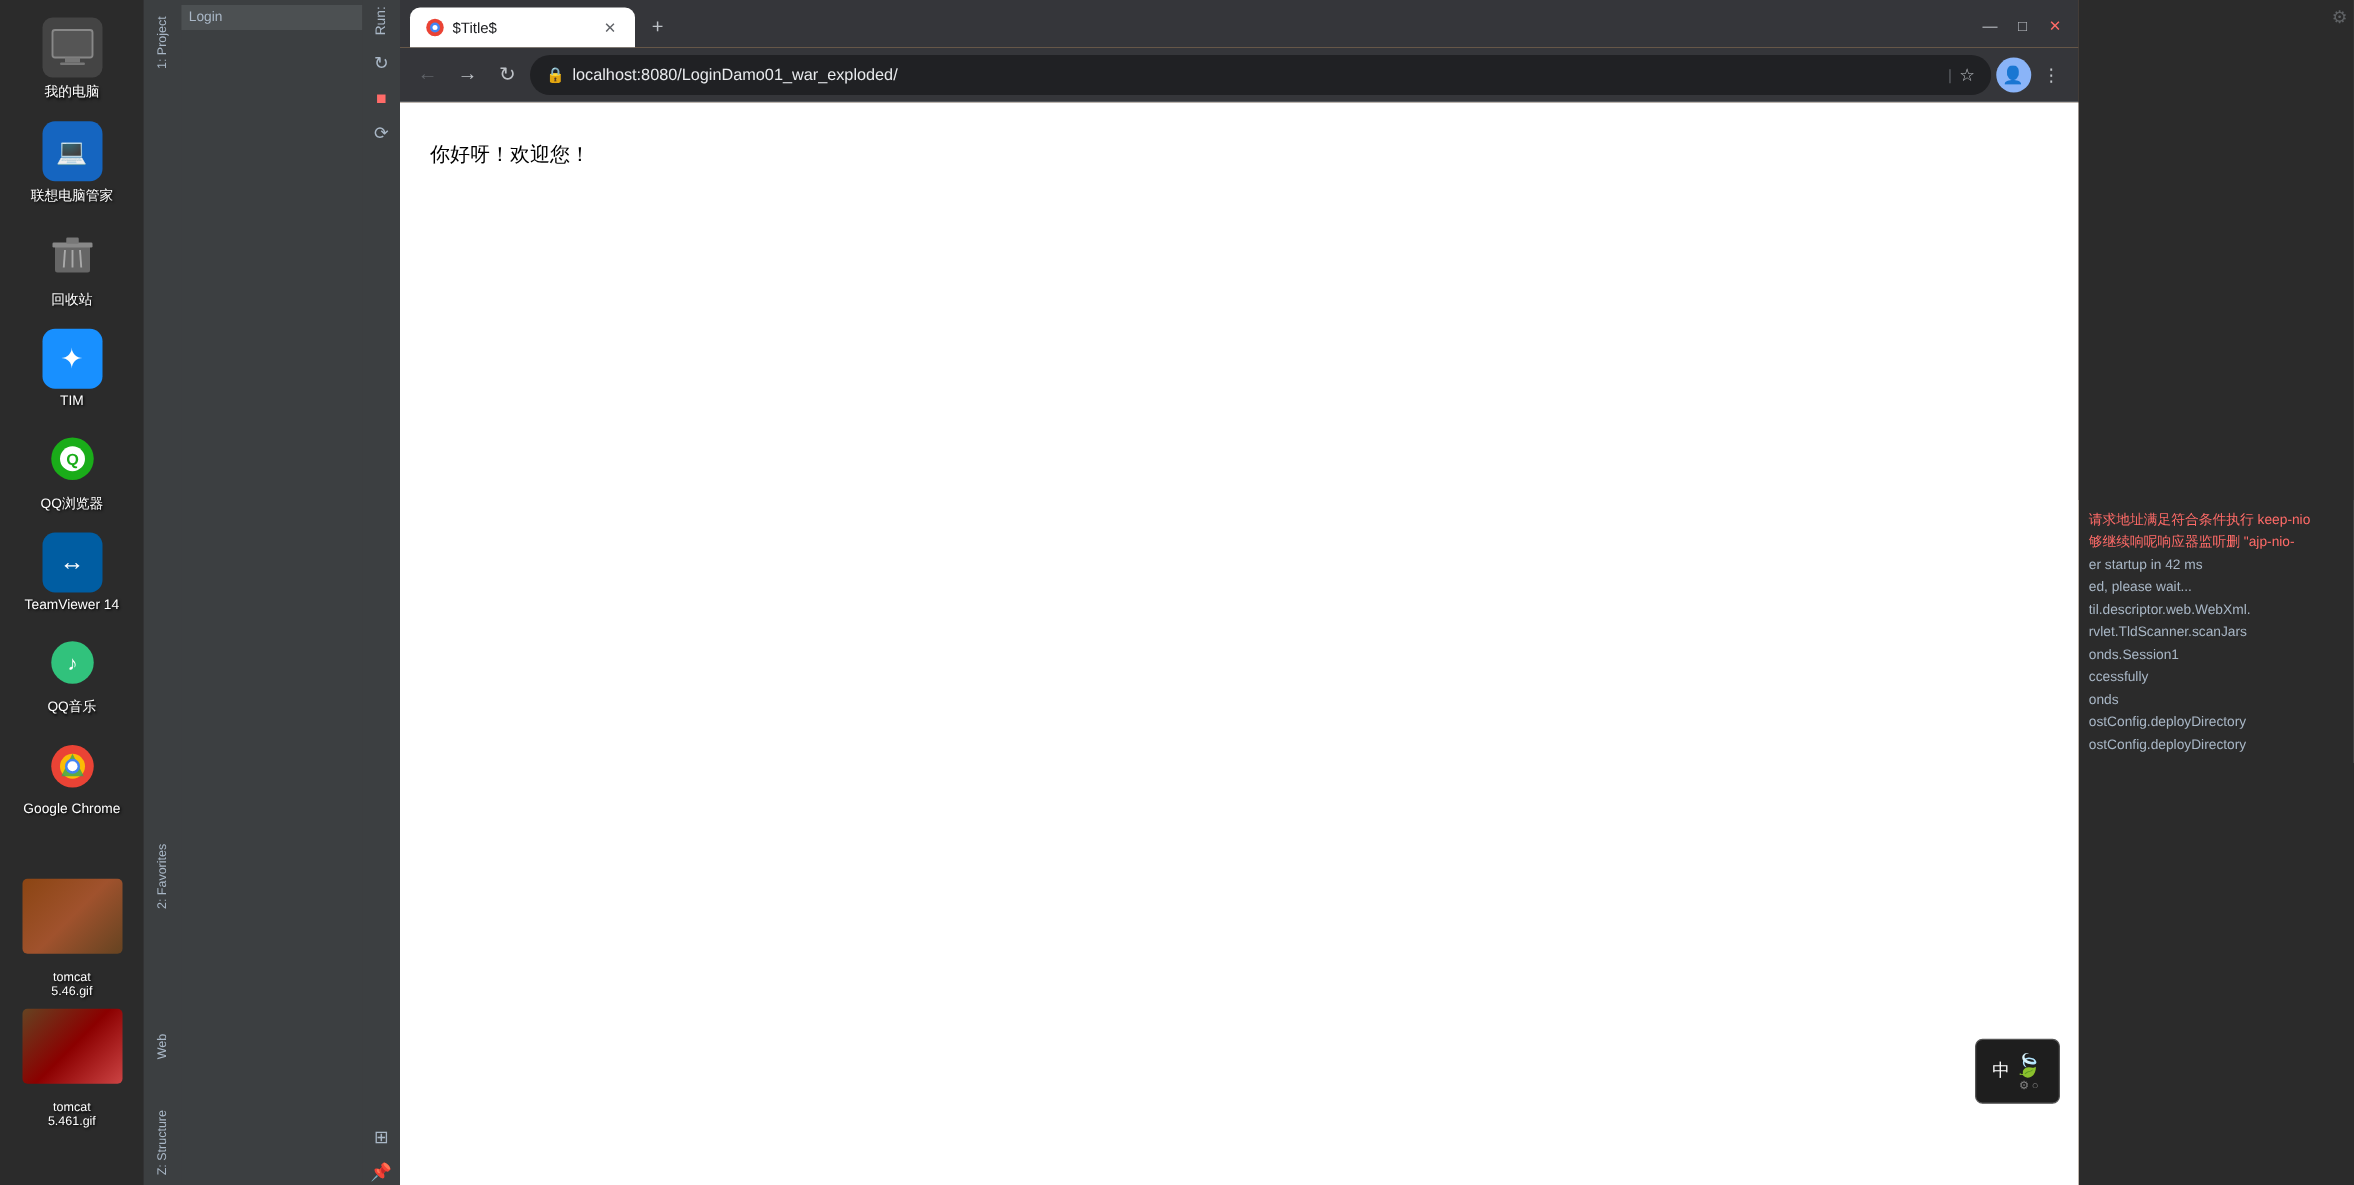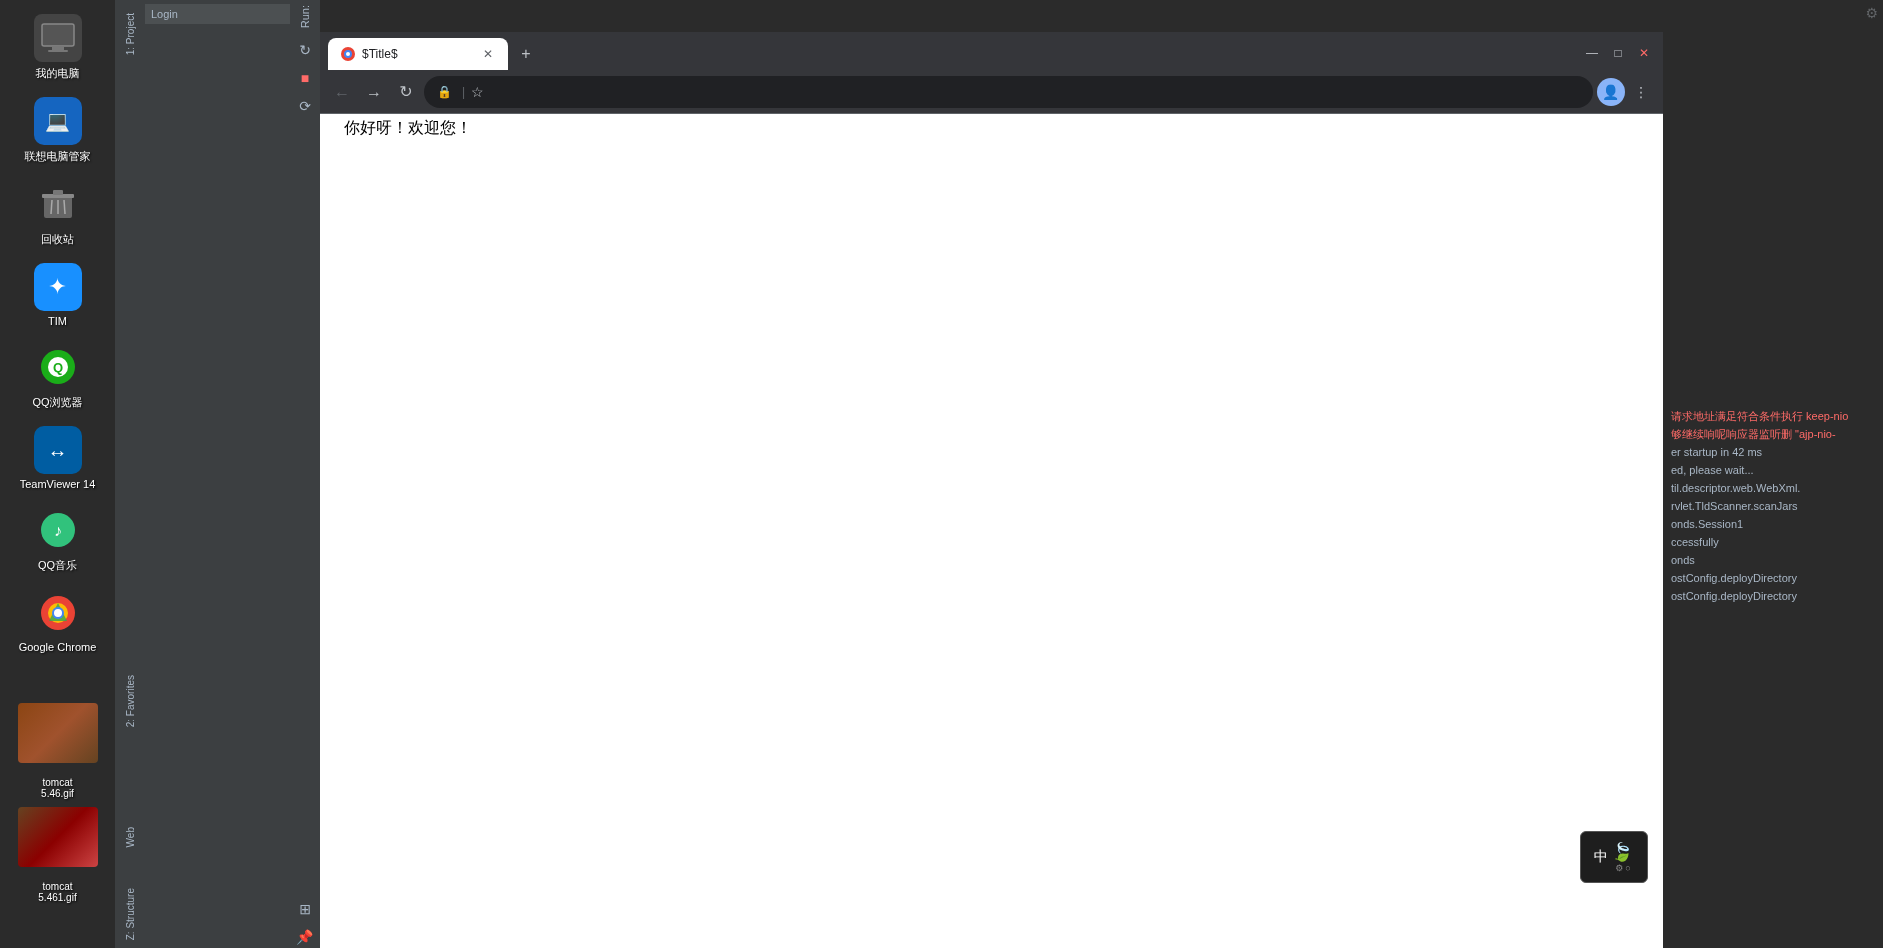--- a/index.html
+++ b/index.html
@@ -147,21 +147,20 @@
       display: flex;
       flex-direction: column;
     }
 
     
     .chrome-window {
       flex: 1;
       display: flex;
       flex-direction: column;
       background: #fdba74;
-      margin-top: 32px;
     }
 
     .chrome-titlebar {
       height: 38px;
       background: #35363a;
       display: flex;
       align-items: flex-end;
       padding: 0 8px;
       gap: 4px;
       flex-shrink: 0;
@@ -312,21 +311,21 @@
       border-radius: 50%;
       cursor: pointer;
       color: #bdc1c6;
       font-size: 14px;
     }
 
     
     .chrome-content {
       flex: 1;
       background: #ffffff;
-      padding: 4px 24px;
+      padding: 32px 24px;
       overflow-y: auto;
     }
 
     .page-text {
       font-size: 16px;
       color: #000000;
       font-family: 'Microsoft YaHei', Arial, sans-serif;
     }
 
     
@@ -527,20 +526,21 @@
       </div>
     </div>
 
     <div class="chrome-toolbar">
       <button class="nav-btn disabled" title="Back">←</button>
       <button class="nav-btn" title="Forward">→</button>
       <button class="nav-btn" title="Reload">↻</button>
 
       <div class="address-bar">
         <span class="lock-icon">🔒</span>
+        <span class="url-text">localhost:8080/LoginDamo01_war_exploded/</span>
         <span style="color:#5f6368; font-size:12px; margin-left:4px;">|</span>
         <span class="star-icon">☆</span>
       </div>
 
       <div class="toolbar-right">
         <div class="profile-btn">👤</div>
         <div class="menu-btn">⋮</div>
       </div>
     </div>
 

